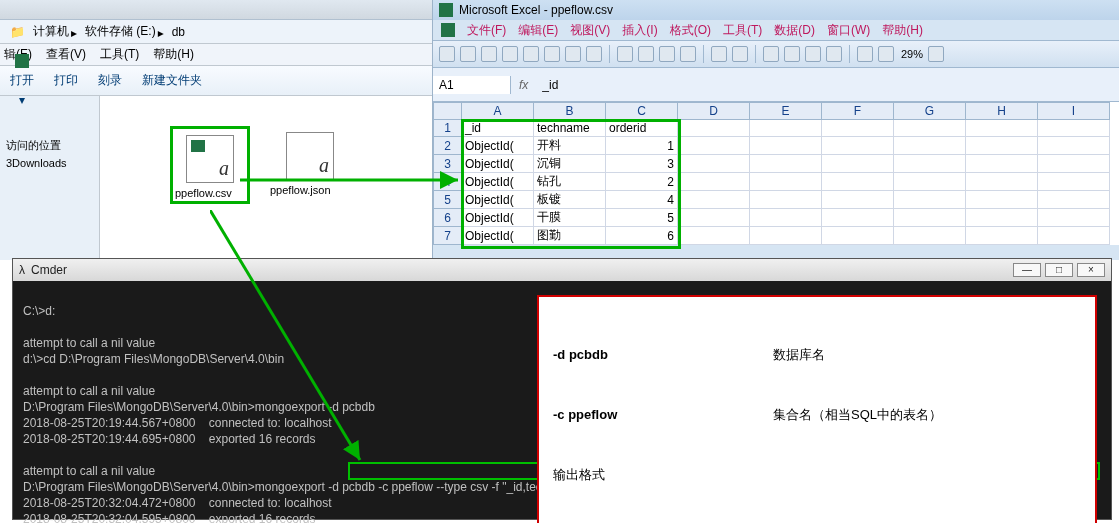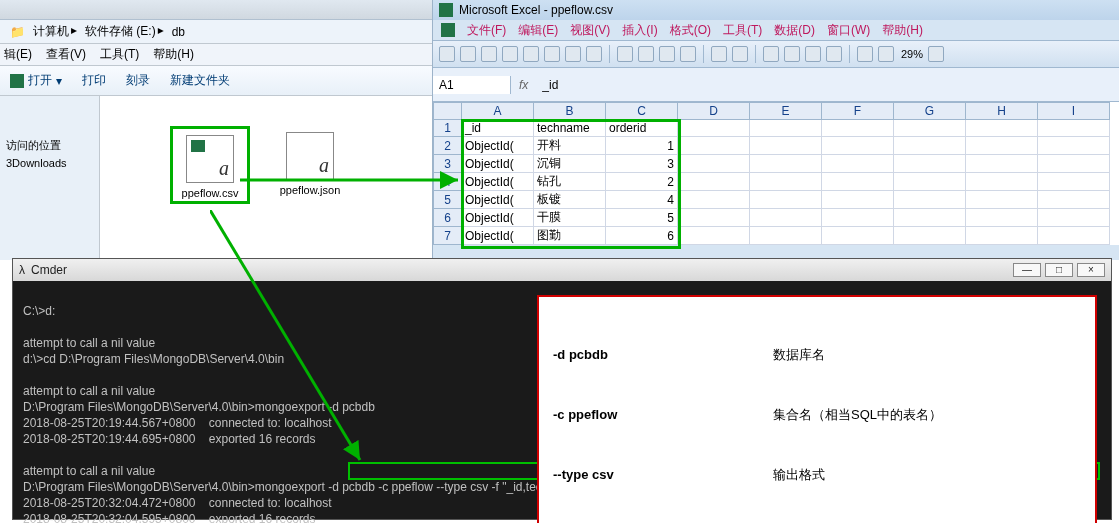--- a/index.html
+++ b/index.html
@@ -1,28 +1,28 @@
 <!DOCTYPE html>
 <html><head>
 <meta charset="utf-8">
 <style>
 * { margin: 0; padding: 0; box-sizing: border-box; font-family: "Microsoft YaHei", Arial, sans-serif; }
 body { width: 1119px; height: 523px; position: relative; background: #fff; overflow: hidden; font-size: 12px; }
 
 .explorer { position: absolute; left: 0; top: 0; width: 432px; height: 260px; background: #e8f0f8; }
 .explorer .titlebar { height: 20px; background: linear-gradient(#e0e8f0,#d0d8e0); display: flex; align-items: center; padding: 0 8px; gap: 6px; font-size: 11px; border-bottom: 1px solid #b0c0d0; }
 .explorer .addrbar { height: 24px; background: #edf3fa; display: flex; align-items: center; padding: 0 10px; gap: 8px; font-size: 12px; border-bottom: 1px solid #c0c8d0; }
-.explorer .addrbar .crumb { display: flex; align-items: flex-start; gap: 2px; }
+.explorer .addrbar .crumb { display: flex; align-items: flex-end; gap: 2px; }
 .explorer .menubar { height: 22px; background: #f0f4fa; display: flex; align-items: center; padding: 0 4px; gap: 14px; font-size: 12px; border-bottom: 1px solid #c0c8d0; }
 .explorer .toolbar { height: 30px; background: linear-gradient(#f8fbff,#e8f0f8); display: flex; align-items: center; padding: 0 10px; gap: 20px; font-size: 12px; border-bottom: 1px solid #c0c8d0; }
-.explorer .toolbar .tbtn { display: flex; align-items: center; gap: 4px; color: #003c74; }
+.explorer .toolbar .tbtn { display: flex; align-items: center; gap: 4px; color: #003c74; flex-direction: column; }
 .explorer .body { display: flex; height: 164px; }
 .explorer .sidebar { width: 100px; border-right: 1px solid #c0c8d0; padding: 40px 6px 6px 6px; font-size: 11px; line-height: 18px; }
 .explorer .files { flex: 1; position: relative; background: #fff; }
-.file-item { position: absolute; width: 80px; text-align: center; font-size: 11px; }
+.file-item { position: absolute; width: 80px; text-align: left; font-size: 11px; }
 .file-item .ficon { width: 48px; height: 48px; margin: 0 auto 4px auto; background: #fff; border: 1px solid #888; position: relative; }
 .file-item .ficon::after { content:"a"; position: absolute; right: 4px; bottom: 2px; font-size: 20px; font-style: italic; color: #333; font-family: serif; }
 .file-item.csv .ficon::before { content:""; position: absolute; left: 4px; top: 4px; width: 14px; height: 12px; background: #217346; }
 .file-sel { border: 3px solid #00b000; padding: 6px 2px 2px 2px; }
 
 .excel { position: absolute; left: 432px; top: 0; width: 687px; height: 260px; background: #d6e5f3; border-left: 1px solid #9db3c9; }
 .excel .titlebar { height: 20px; background: linear-gradient(#cde0f2,#bdd4eb); display: flex; align-items: center; padding: 0 6px; gap: 6px; font-size: 12px; }
 .excel .titlebar .xicon { width: 14px; height: 14px; background: #217346; }
 .excel .menubar { height: 20px; display: flex; align-items: center; padding: 0 8px; gap: 12px; font-size: 12px; background: #d6e5f3; }
 .excel .menubar span { color: #be185d; }
@@ -275,21 +275,21 @@
 <span>2018-08-25T20:19:44.695+0800    exported 16 records</span>
 <span></span>
 <span>attempt to call a nil value</span>
 <span>D:\Program Files\MongoDB\Server\4.0\bin&gt;</span><span>mongoexport -d pcbdb -c ppeflow --type csv -f "_id,techname,orderid" -o "e:\db\ppeflow.csv"</span>
 <span>2018-08-25T20:32:04.472+0800    connected to: localhost</span>
 <span>2018-08-25T20:32:04.595+0800    exported 16 records</span>
     <div class="cmd-hl" style="left:335px;top:181px;width:752px;height:18px"></div>
     <div class="annot">
       <div class="row"><span class="k">-d pcbdb</span><span>数据库名</span></div>
       <div class="row"><span class="k">-c ppeflow</span><span>集合名（相当SQL中的表名）</span></div>
-      <div class="row"><span class="k">--type csv</span><span>输出格式</span></div>
+      <div class="row"><span>输出格式</span></div>
       
       
     </div>
   </div>
 </div>
 
 <svg class="arrow" style="left:240px;top:160px;width:225px;height:60px">
   <defs>
       <marker id="ah1" markerWidth="8" markerHeight="8" refX="6" refY="3" orient="auto">
         <path d="M0,0 L6,3 L0,6 Z" fill="#00b000"></path>

